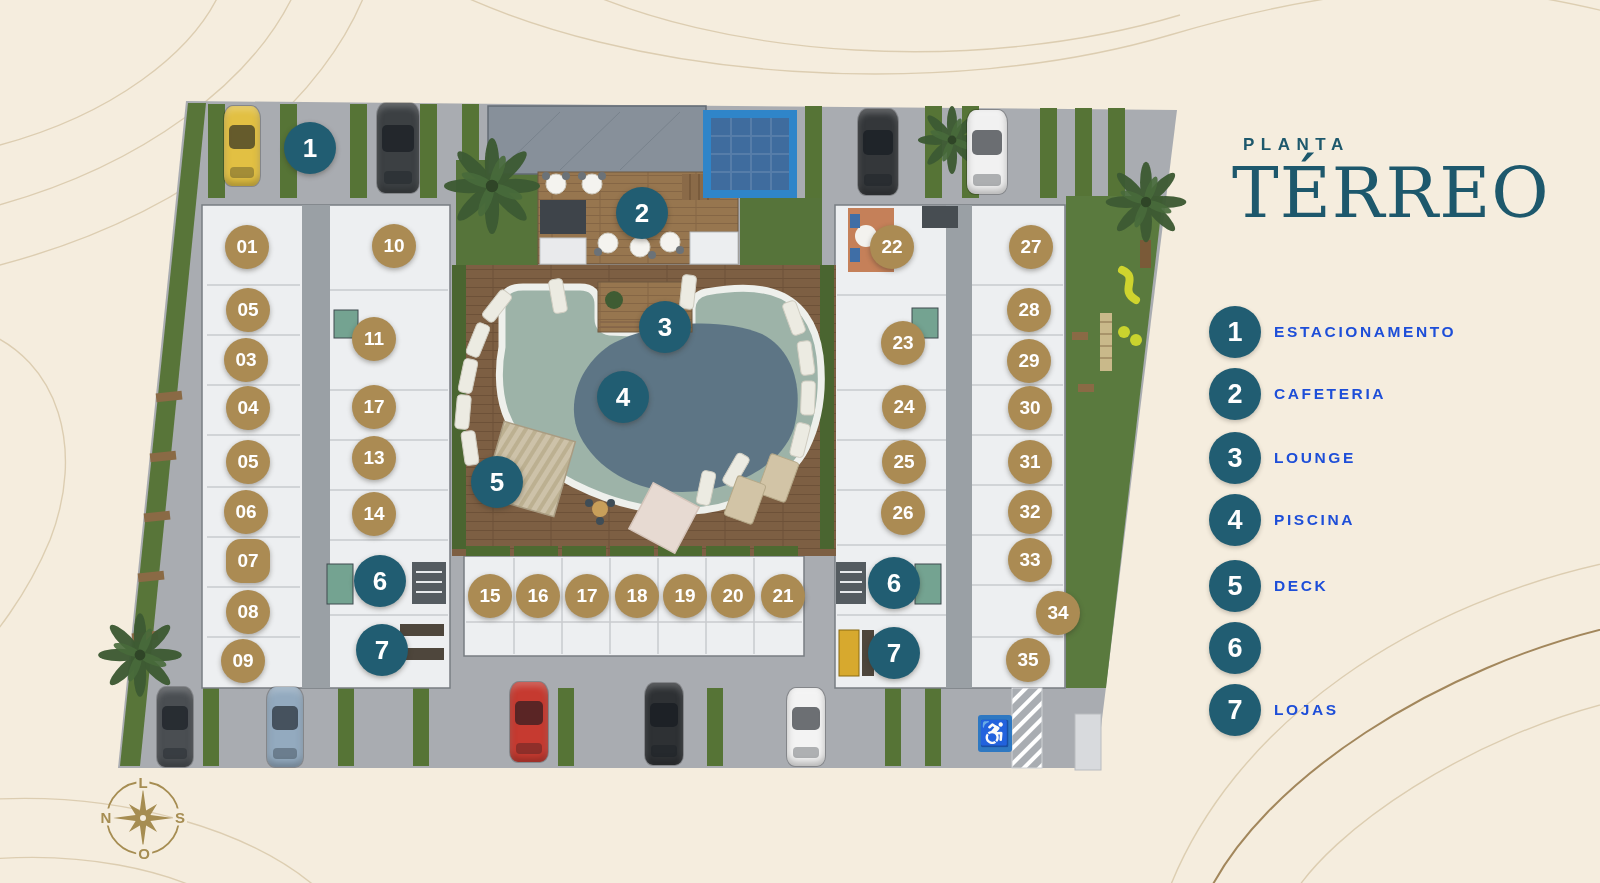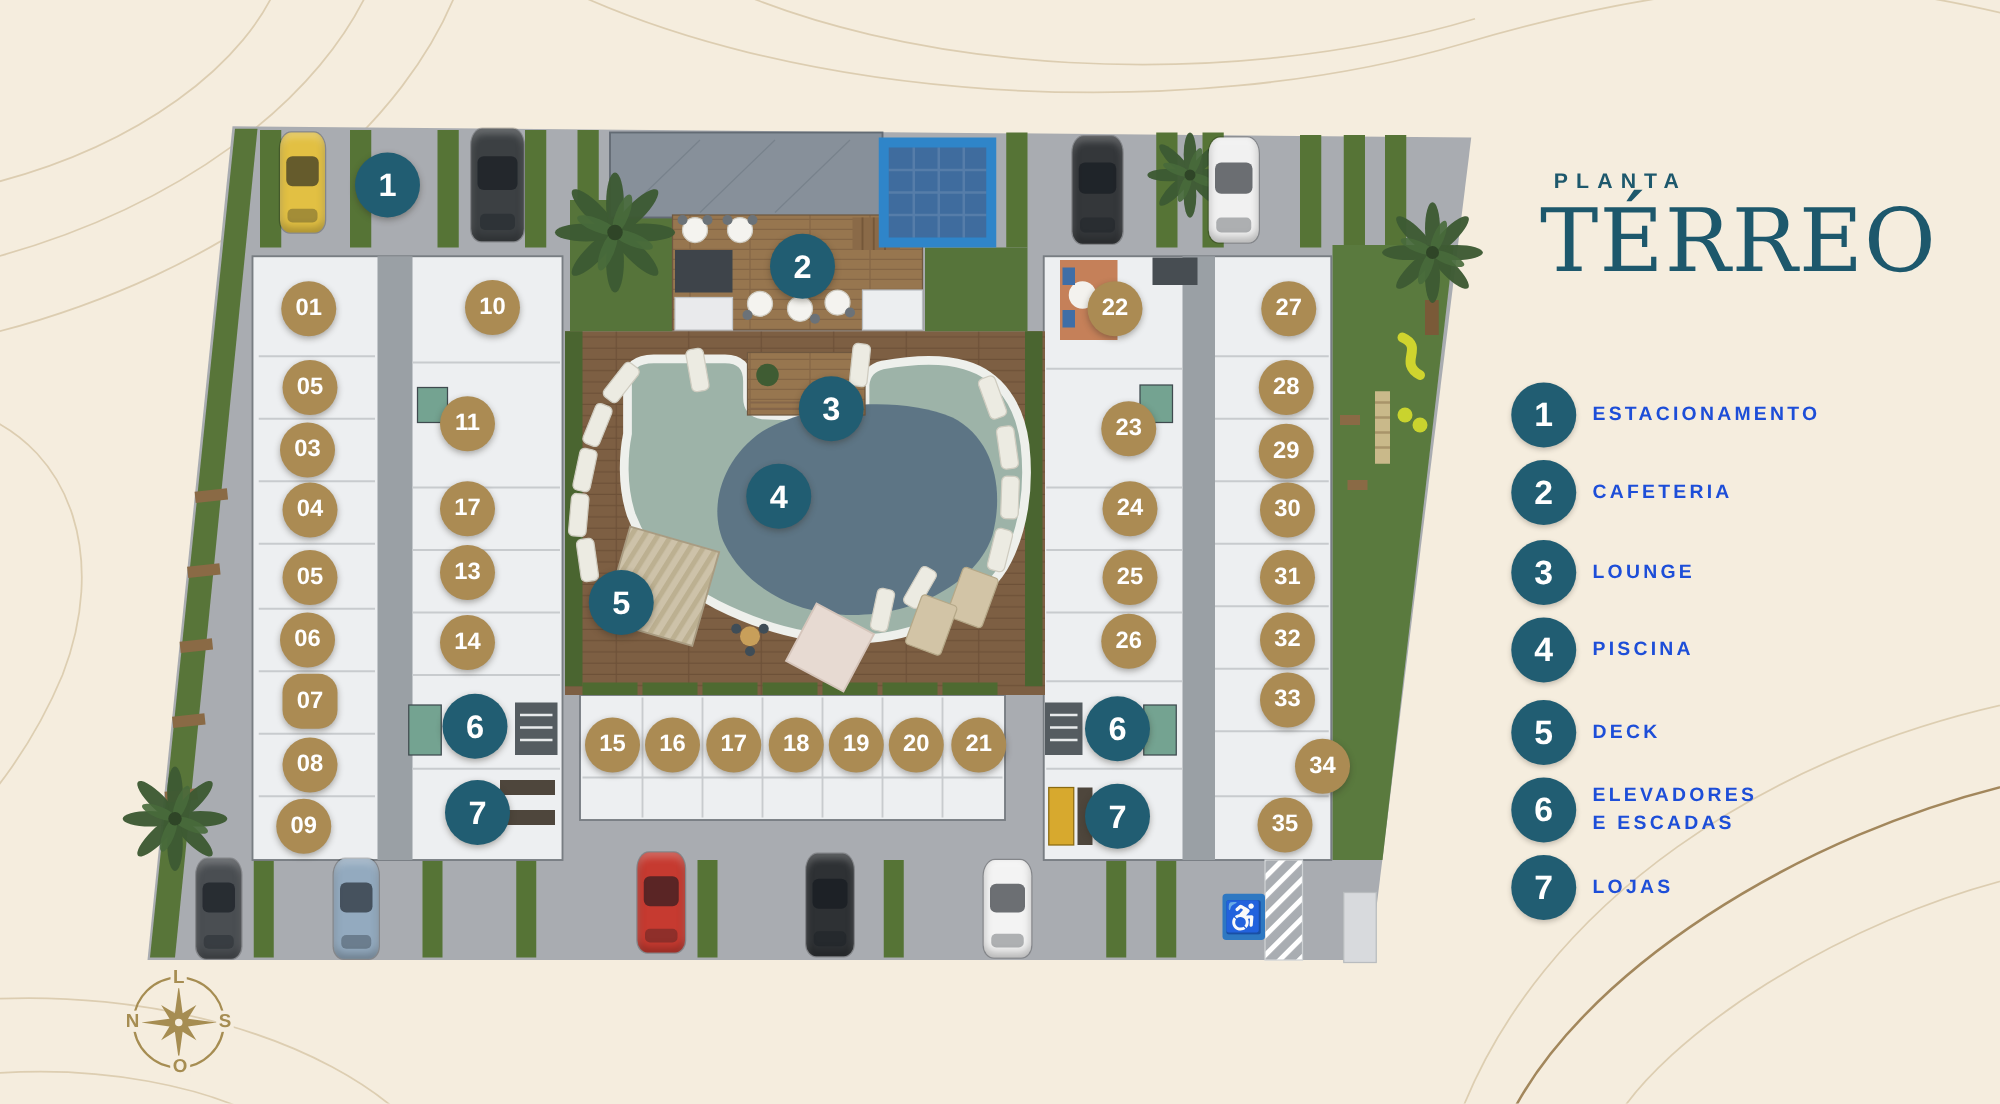--- a/index.html
+++ b/index.html
@@ -388,24 +388,20 @@
         </div>
       </div>
       <div class="legend-row" style="left: 1209px; top: 560px;">
         <div class="legend-badge">5</div>
         <div class="legend-label">
           <div>DECK</div>
         </div>
       </div>
       <div class="legend-row" style="left: 1209px; top: 622px;">
         <div class="legend-badge">6</div>
-        <div class="legend-label">
-          <div>ELEVADORES</div>
-          <div>E ESCADAS</div>
-        </div>
       </div>
       <div class="legend-row" style="left: 1209px; top: 684px;">
         <div class="legend-badge">7</div>
         <div class="legend-label">
           <div>LOJAS</div>
         </div>
       </div>
     </div>
 
 </div>

